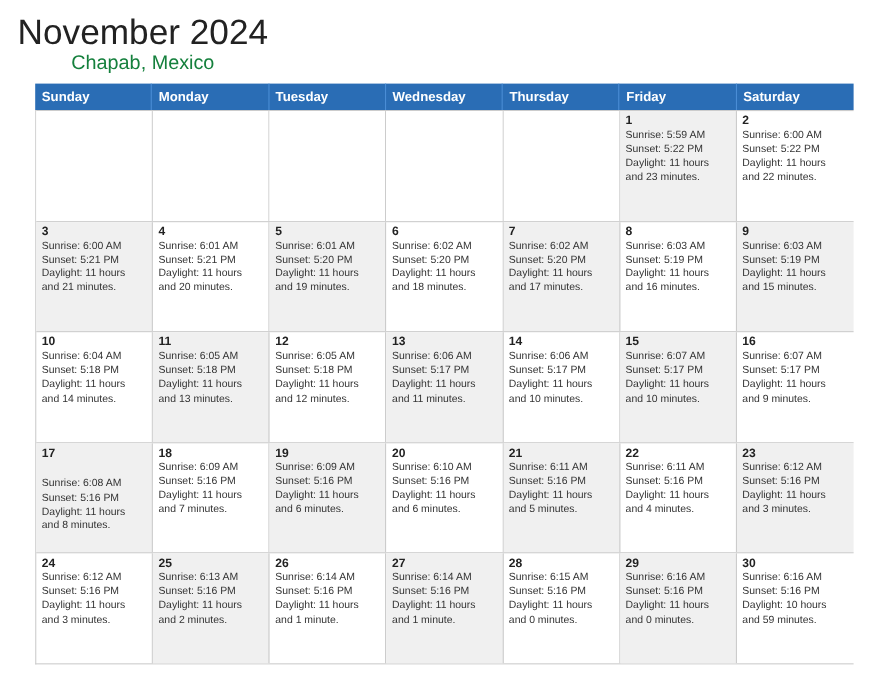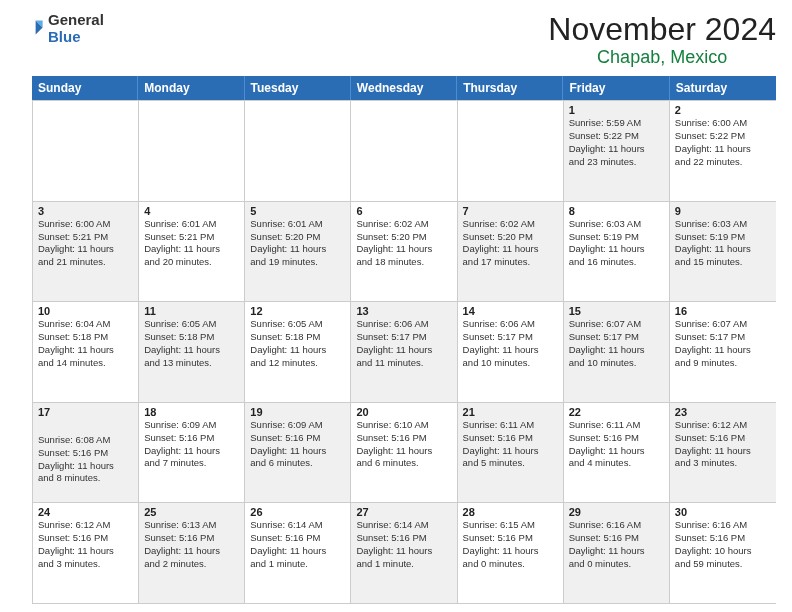--- a/index.html
+++ b/index.html
@@ -114,30 +114,20 @@
       font-size: 9.5px;
       color: #333;
       line-height: 1.35;
     }
   </style>
 </head>
 <body>
 
 <div class="page">
   <div class="header">
-    <div class="logo">
-      <svg class="logo-icon" viewBox="0 0 40 40">
-        <polygon points="28,8 38,18 28,28" fill="#2a6db5"></polygon>
-        <polygon points="28,8 38,8 38,18" fill="#5aaee8"></polygon>
-      </svg>
-      <div class="logo-text">
-        <span class="logo-general">General</span>
-        <span class="logo-blue">Blue</span>
-      </div>
-    </div>
     <div class="title-block">
       <div class="month-year">November 2024</div>
       <div class="location">Chapab, Mexico</div>
     </div>
   </div>
 
   <div class="calendar">
     <div class="cal-header-row">
     <div class="cal-header-cell">Sunday</div>
         <div class="cal-header-cell">Monday</div>

